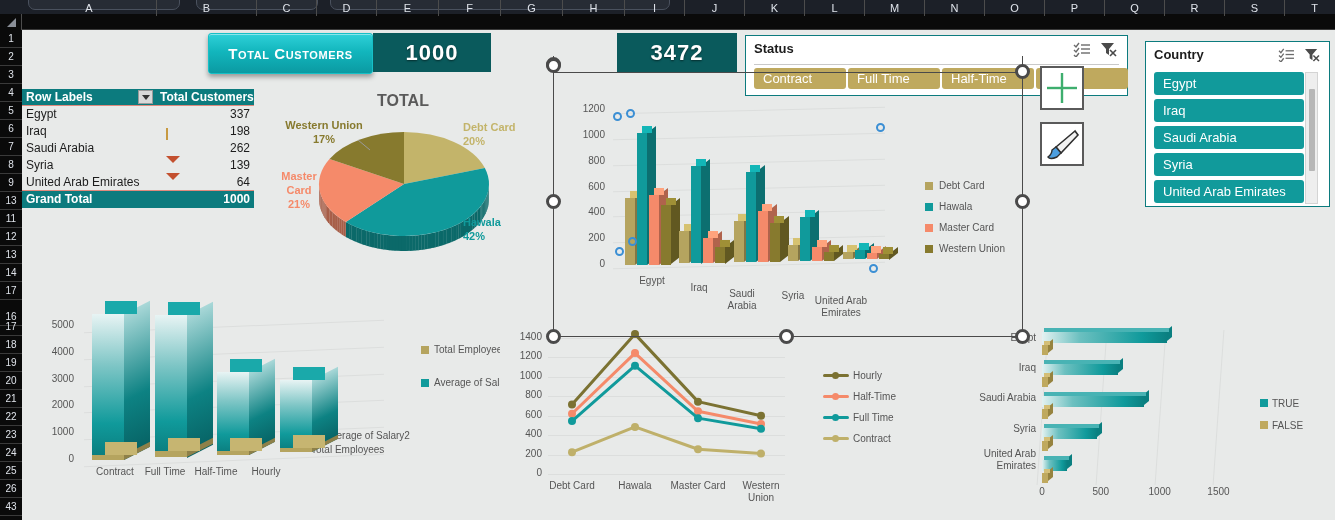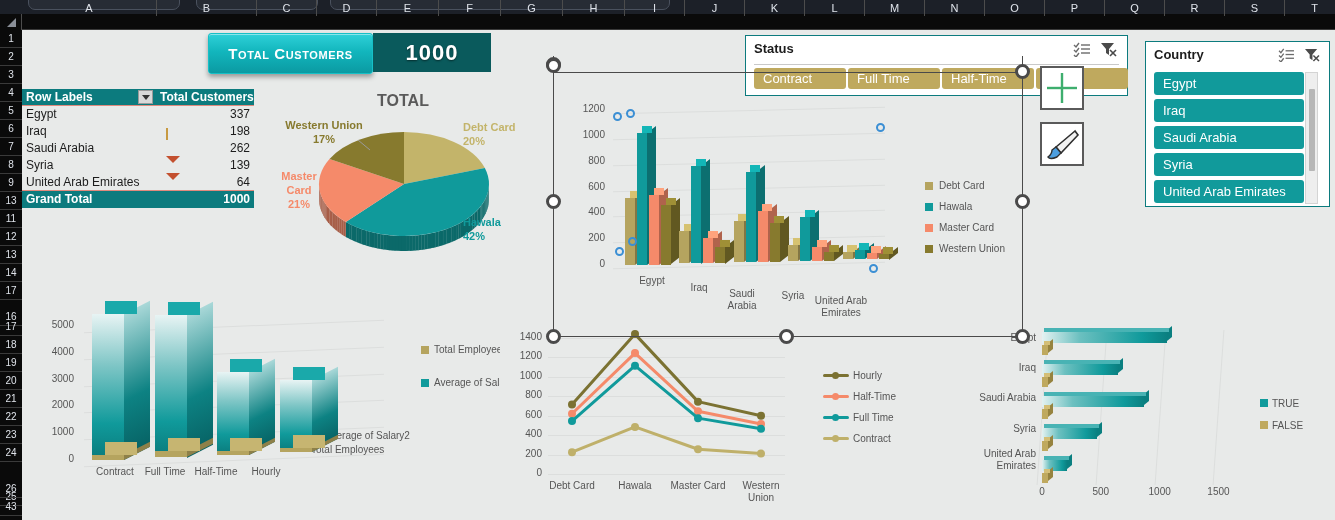--- a/index.html
+++ b/index.html
@@ -159,32 +159,35 @@
       <div class="rowcell" style="top:282px;">17</div>
       <div class="rowcell" style="top:308px;">16</div>
       <div class="rowcell" style="top:318px;">17</div>
       <div class="rowcell" style="top:336px;">18</div>
       <div class="rowcell" style="top:354px;text-align:center;">19</div>
       <div class="rowcell" style="top:372px;">20</div>
       <div class="rowcell" style="top:390px;">21</div>
       <div class="rowcell" style="top:408px;">22</div>
       <div class="rowcell" style="top:426px;">23</div>
       <div class="rowcell" style="top:444px;">24</div>
-      <div class="rowcell" style="top:488px;">25</div>
+      <div class="rowcell" style="top:462px;">25</div>
       <div class="rowcell" style="top:480px;">26</div>
       <div class="rowcell" style="top:498px;">43</div>
     </div>
 
   <div class="sheet"></div>
 
   <div class="kpi-label" style="left:208px; top:33px; width:165px; height:41px;">
     <span>Total Customers</span>
   </div>
   <div class="kpi-value" style="left:373px; top:33px; width:118px; height:39px;">
     <span>1000</span>
+  </div>
+  <div class="kpi-value" style="left:617px; top:33px; width:120px; height:39px;">
+    <span>3472</span>
   </div>
 
   <div class="pvt" style="left:22px; top:89px; width:232px;">
     <div class="pvt-row pvt-hdr">
       <span class="pvt-lbl">Row Labels</span>
       <span class="filter-btn" style="left:116px;">
           <i></i>
         </span>
       <span class="pvt-lbl" style="left:138px;">Total Customers</span>
       <span class="pvt-sep"></span>

